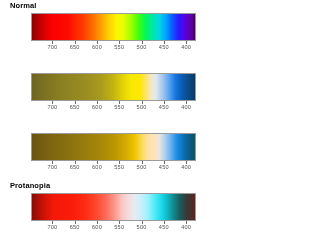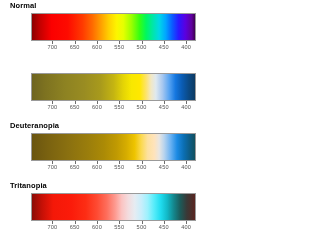--- a/index.html
+++ b/index.html
@@ -120,21 +120,20 @@
         <div class="lab" style="left: 26.5%; color: rgb(85, 85, 85);">650</div>
         <div class="lab" style="left: 40%; color: rgb(85, 85, 85);">600</div>
         <div class="lab" style="left: 53.5%; color: rgb(85, 85, 85);">550</div>
         <div class="lab" style="left: 67%; color: rgb(85, 85, 85);">500</div>
         <div class="lab" style="left: 80.5%; color: rgb(85, 85, 85);">450</div>
         <div class="lab" style="left: 94%; color: rgb(85, 85, 85);">400</div>
       </div>
   </div>
 
   <div class="section">
-    <div class="sec-title">Deuteranopia</div>
     <div class="bar-wrap">
       <div class="bar" style="background: linear-gradient(to right, rgb(106, 85, 16) 0%, rgb(122, 98, 16) 10%, rgb(138, 112, 16) 22%, rgb(154, 125, 12) 34%, rgb(171, 138, 6) 44%, rgb(192, 154, 2) 52%, rgb(214, 173, 0) 58%, rgb(238, 196, 0) 63%, rgb(251, 217, 78) 67%, rgb(253, 225, 160) 71%, rgb(255, 227, 187) 75%, rgb(233, 230, 226) 78%, rgb(185, 212, 238) 81%, rgb(107, 178, 242) 85%, rgb(27, 138, 228) 89%, rgb(11, 111, 180) 93%, rgb(13, 91, 130) 97%, rgb(17, 80, 94) 100%); border-color: rgb(154, 154, 154);"></div>
     </div>
     <div class="ticks">
         <div class="tick" style="left: 13%; background: rgb(109, 109, 109);"></div>
         <div class="tick" style="left: 26.5%; background: rgb(109, 109, 109);"></div>
         <div class="tick" style="left: 40%; background: rgb(109, 109, 109);"></div>
         <div class="tick" style="left: 53.5%; background: rgb(109, 109, 109);"></div>
         <div class="tick" style="left: 67%; background: rgb(109, 109, 109);"></div>
         <div class="tick" style="left: 80.5%; background: rgb(109, 109, 109);"></div>
@@ -145,21 +144,21 @@
         <div class="lab" style="left: 26.5%; color: rgb(85, 85, 85);">650</div>
         <div class="lab" style="left: 40%; color: rgb(85, 85, 85);">600</div>
         <div class="lab" style="left: 53.5%; color: rgb(85, 85, 85);">550</div>
         <div class="lab" style="left: 67%; color: rgb(85, 85, 85);">500</div>
         <div class="lab" style="left: 80.5%; color: rgb(85, 85, 85);">450</div>
         <div class="lab" style="left: 94%; color: rgb(85, 85, 85);">400</div>
       </div>
   </div>
 
   <div class="section">
-    <div class="sec-title">Tritanopia</div>
+    <div class="sec-title">Protanopia</div>
     <div class="bar-wrap">
       <div class="bar" style="background: linear-gradient(to right, rgb(138, 13, 7) 0%, rgb(196, 16, 6) 6%, rgb(244, 24, 8) 13%, rgb(251, 27, 10) 24%, rgb(253, 45, 20) 33%, rgb(254, 75, 51) 40%, rgb(254, 111, 93) 46%, rgb(253, 154, 144) 51%, rgb(251, 196, 194) 55%, rgb(243, 220, 222) 59%, rgb(230, 236, 242) 63%, rgb(201, 238, 251) 67%, rgb(156, 241, 253) 71%, rgb(86, 236, 250) 75%, rgb(31, 220, 239) 79%, rgb(18, 184, 198) 83%, rgb(20, 134, 140) 87%, rgb(28, 90, 89) 91%, rgb(58, 56, 54) 95%, rgb(90, 37, 32) 100%); border-color: rgb(154, 154, 154);"></div>
     </div>
     <div class="ticks">
         <div class="tick" style="left: 13%; background: rgb(109, 109, 109);"></div>
         <div class="tick" style="left: 26.5%; background: rgb(109, 109, 109);"></div>
         <div class="tick" style="left: 40%; background: rgb(109, 109, 109);"></div>
         <div class="tick" style="left: 53.5%; background: rgb(109, 109, 109);"></div>
         <div class="tick" style="left: 67%; background: rgb(109, 109, 109);"></div>
         <div class="tick" style="left: 80.5%; background: rgb(109, 109, 109);"></div>

